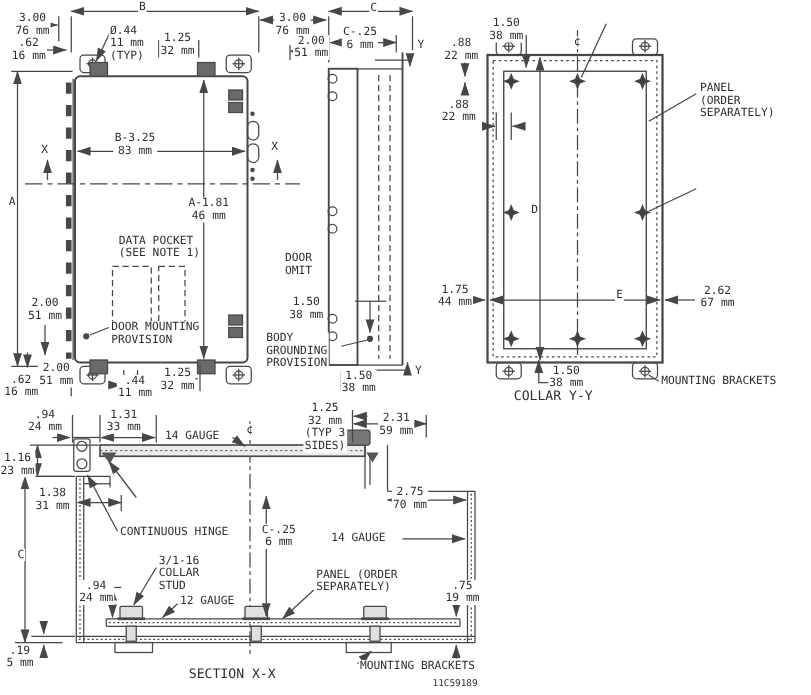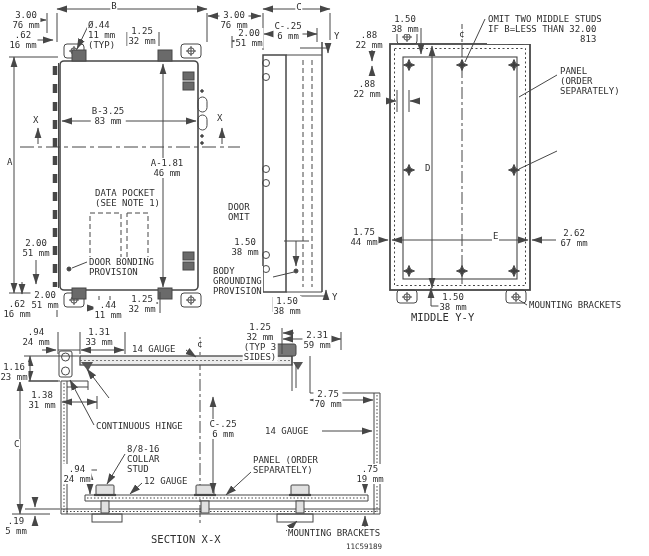--- a/index.html
+++ b/index.html
@@ -255,21 +255,21 @@
 <div class="lb" style="left:32px;top:115px">X</div>
 <div class="lb" style="left:216px;top:113px">X</div>
 <div class="lb c" style="left:108px;top:106px">B-3.25
 83 mm</div>
 <div class="lb c" style="left:167px;top:158px">A-1.81
 46 mm</div>
 <div class="lb" style="left:94px;top:188px">DATA POCKET
 (SEE NOTE 1)</div>
 <div class="lb c" style="left:36px;top:238px">2.00
 51 mm</div>
-<div class="lb" style="left:88px;top:257px">DOOR BONDING
+<div class="lb" style="left:88px;top:257px">DOOR MOUNTING
 PROVISION</div>
 <div class="lb" style="left:227px;top:202px">DOOR
 OMIT</div>
 <div class="lb c" style="left:17px;top:299px">.62
 16 mm</div>
 <div class="lb c" style="left:45px;top:290px">2.00
 51 mm</div>
 <div class="lb c" style="left:108px;top:300px">.44
 11 mm</div>
 <div class="lb c" style="left:142px;top:294px">1.25
@@ -281,36 +281,33 @@
 PROVISION</div>
 <div class="lb c" style="left:287px;top:296px">1.50
 38 mm</div>
 <div class="lb" style="left:331px;top:292px">Y</div>
 <div class="lb c" style="left:405px;top:14px">1.50
 38 mm</div>
 <div class="lb c" style="left:369px;top:30px">.88
 22 mm</div>
 <div class="lb c" style="left:367px;top:79px">.88
 22 mm</div>
-<div class="lb" style="left:487px;top:14px">OMIT TWO MIDDLE STUDS
-IF B=LESS THAN 32.00
-                 813</div>
 <div class="lb" style="left:559px;top:66px">PANEL
 (ORDER
 SEPARATELY)</div>
 <div class="lb" style="left:424px;top:163px">D</div>
 <div class="lb c" style="left:364px;top:227px">1.75
 44 mm</div>
 <div class="lb" style="left:492px;top:231px">E</div>
 <div class="lb c" style="left:574px;top:228px">2.62
 67 mm</div>
 <div class="lb c" style="left:453px;top:292px">1.50
 38 mm</div>
 <div class="lb" style="left:528px;top:300px">MOUNTING BRACKETS</div>
-<div class="lb t" style="left:410px;top:312px">MIDDLE Y-Y</div>
+<div class="lb t" style="left:410px;top:312px">COLLAR Y-Y</div>
 <div class="lb c" style="left:36px;top:327px">.94
 24 mm</div>
 <div class="lb c" style="left:99px;top:327px">1.31
 33 mm</div>
 <div class="lb" style="left:131px;top:344px">14 GAUGE</div>
 <div class="lb" style="left:196px;top:339px">¢</div>
 <div class="lb c" style="left:260px;top:322px">1.25
 32 mm
 (TYP 3
 SIDES)</div>
@@ -320,21 +317,21 @@
 23 mm</div>
 <div class="lb c" style="left:42px;top:390px">1.38
 31 mm</div>
 <div class="lb c" style="left:328px;top:389px">2.75
 70 mm</div>
 <div class="lb" style="left:95px;top:421px">CONTINUOUS HINGE</div>
 <div class="lb c" style="left:223px;top:419px">C-.25
 6 mm</div>
 <div class="lb" style="left:264px;top:426px">14 GAUGE</div>
 <div class="lb" style="left:13px;top:439px">C</div>
-<div class="lb" style="left:126px;top:444px">8/8-16
+<div class="lb" style="left:126px;top:444px">3/1-16
 COLLAR
 STUD</div>
 <div class="lb c" style="left:77px;top:464px">.94
 24 mm</div>
 <div class="lb" style="left:143px;top:476px">12 GAUGE</div>
 <div class="lb" style="left:252px;top:455px">PANEL (ORDER
 SEPARATELY)</div>
 <div class="lb c" style="left:370px;top:464px">.75
 19 mm</div>
 <div class="lb c" style="left:16px;top:516px">.19

